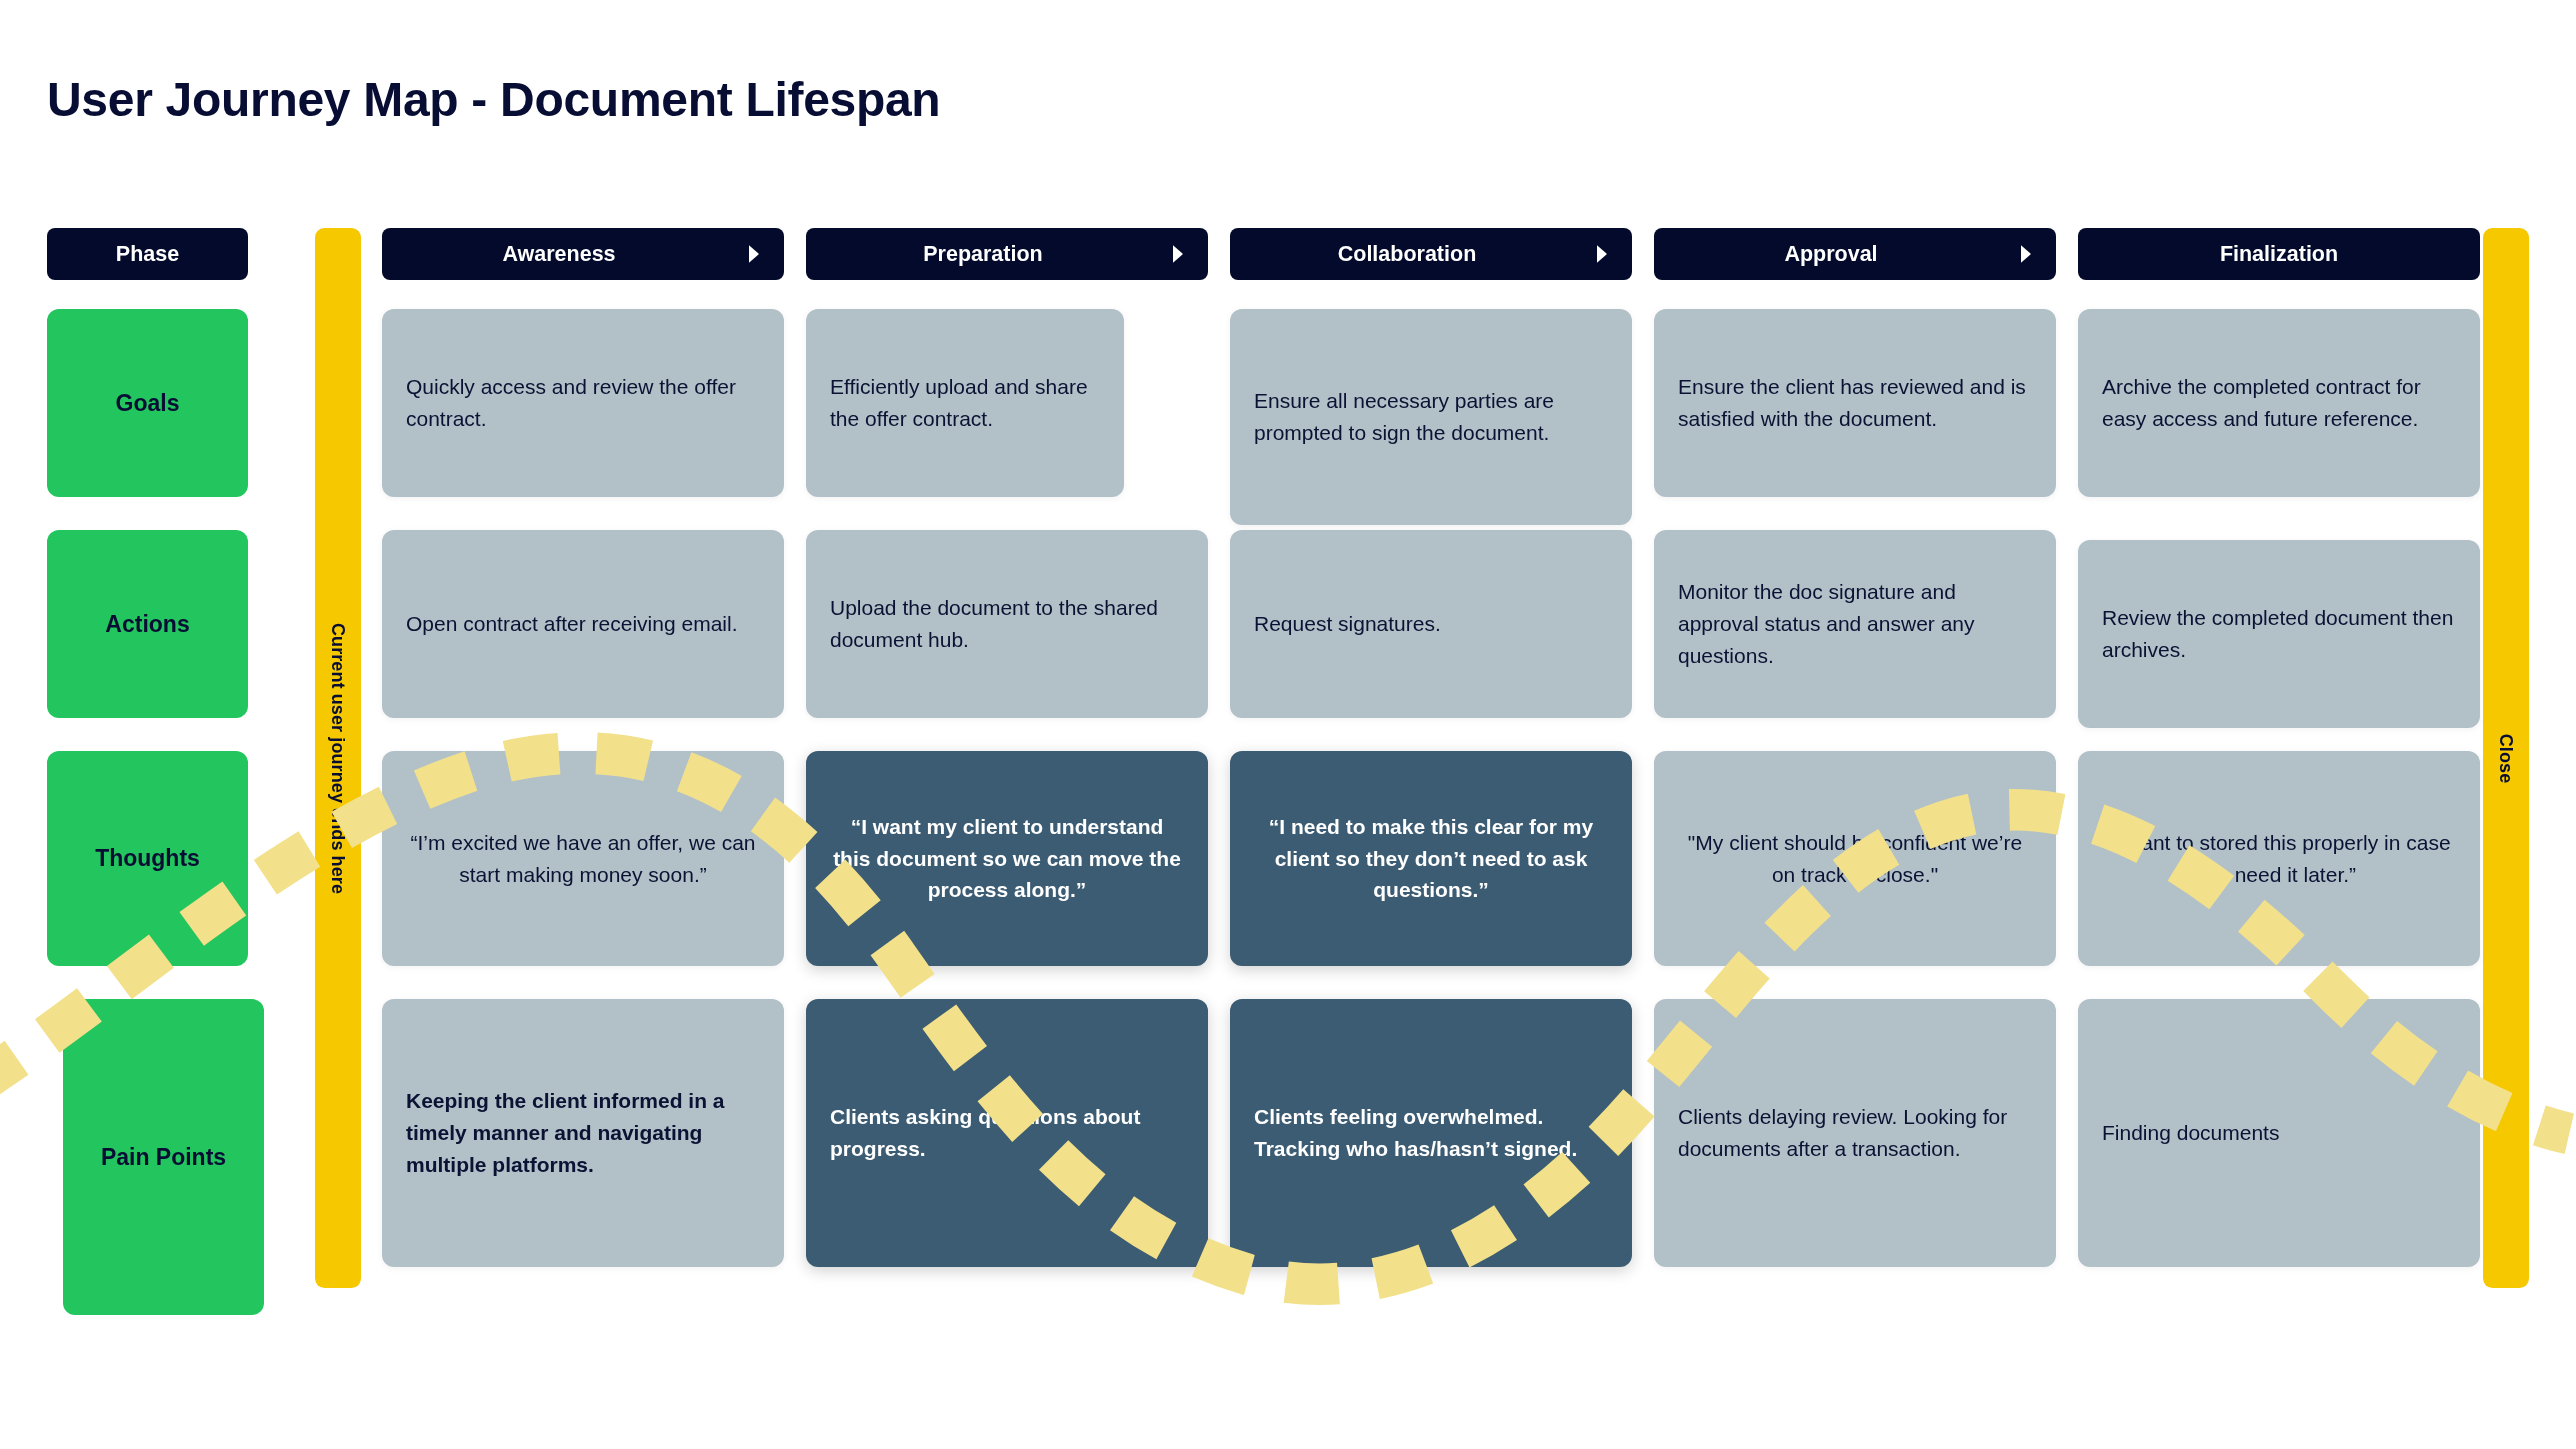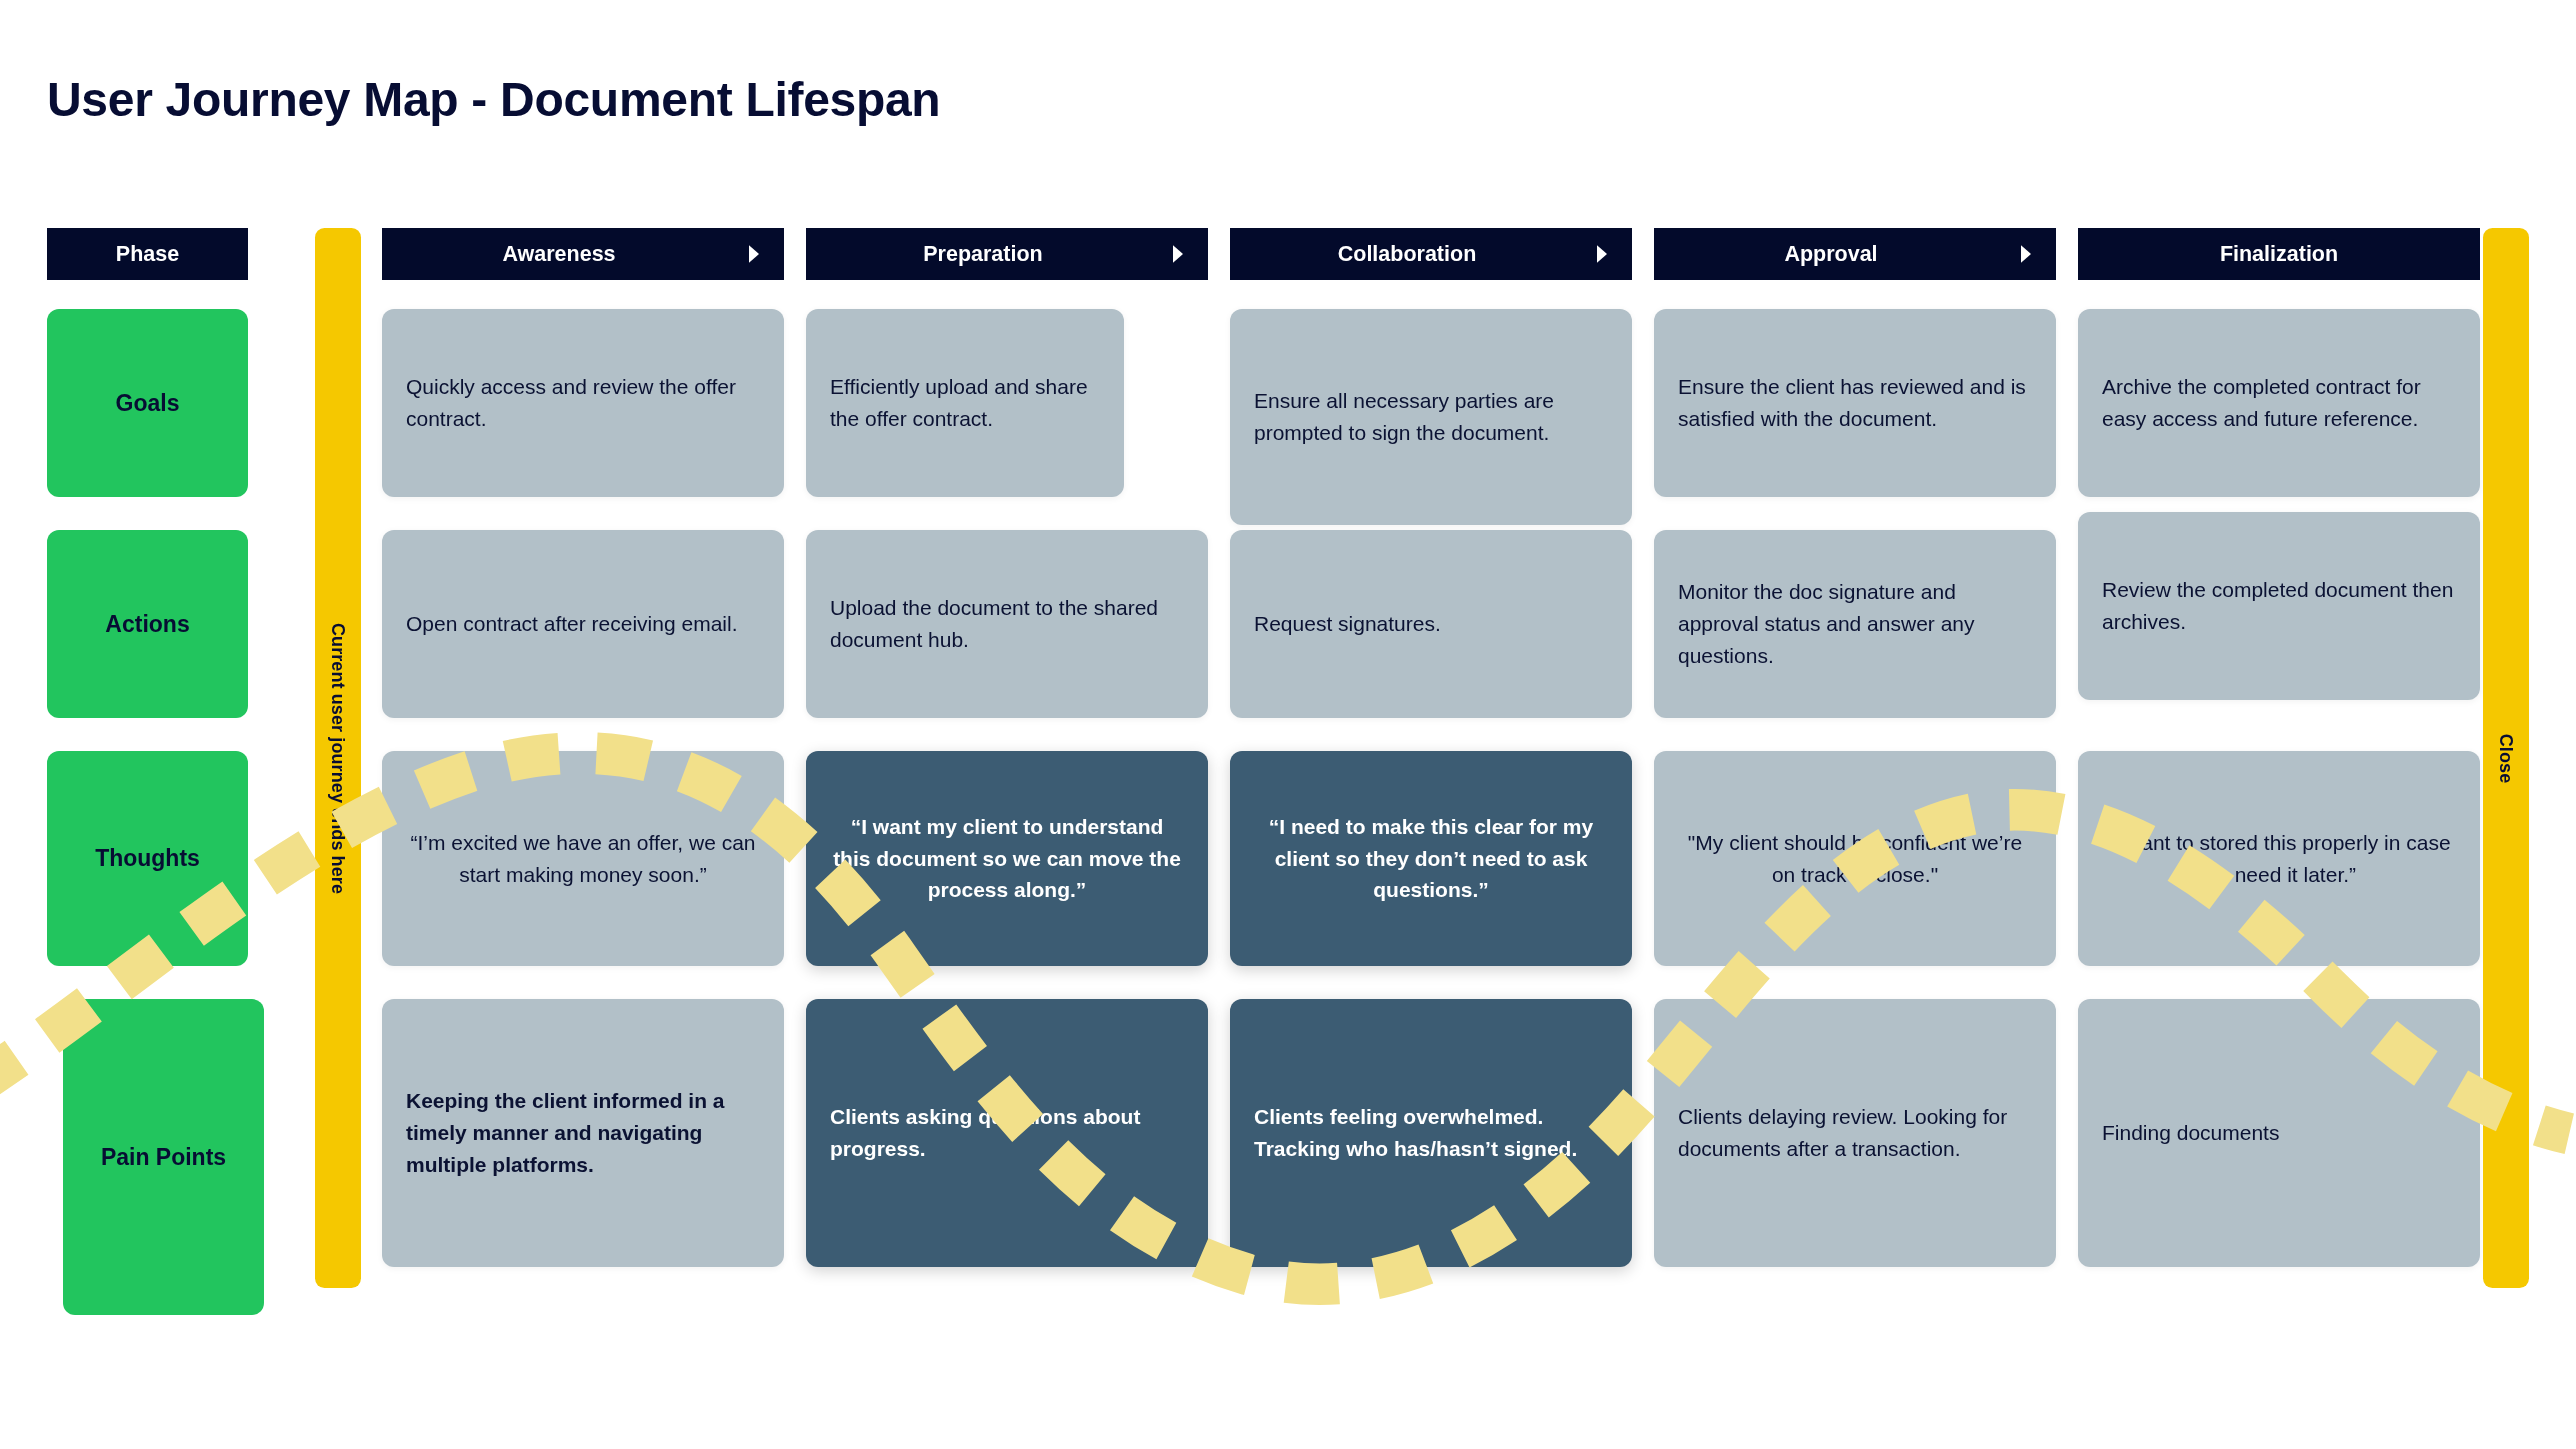--- a/index.html
+++ b/index.html
@@ -60,21 +60,21 @@
     color: #070d33;
     letter-spacing: 0.1px;
   }
 
   
   .hdr {
     position: absolute;
     top: 0;
     height: 52px;
     background: #030a2b;
-    border-radius: 0;
+    border-radius: 8px;
     color: #ffffff;
     display: flex;
     align-items: center;
     justify-content: center;
     font-size: 21.5px;
     font-weight: bold;
   }
   .hdr.with-arrow { justify-content: flex-start; }
   .hdr .hlabel { flex: 1; text-align: center; }
   .hdr .arrow {
@@ -246,21 +246,21 @@
     <div class="card" style="left:1607px; top:771px; width:402px; height:268px;">
       <span>Clients delaying  review. Looking for documents after a transaction.</span>
     </div>
 
     <div class="hdr" style="left:2031px; width:402px;">
       <span class="hlabel">Finalization</span>
     </div>
     <div class="card" style="left:2031px; top:81px; width:402px; height:188px;">
       <span>Archive the completed contract for easy access and future reference.</span>
     </div>
-    <div class="card" style="left:2031px; top:284px; width:402px; height:188px;">
+    <div class="card" style="left:2031px; top:312px; width:402px; height:188px;">
       <span>Review the completed document then archives.</span>
     </div>
     <div class="card quote" style="left:2031px; top:523px; width:402px; height:215px;">
       <span>“I want to stored this properly in case we need it later.”</span>
     </div>
     <div class="card" style="left:2031px; top:771px; width:402px; height:268px;">
       <span>Finding documents</span>
     </div>
 
   </div>

